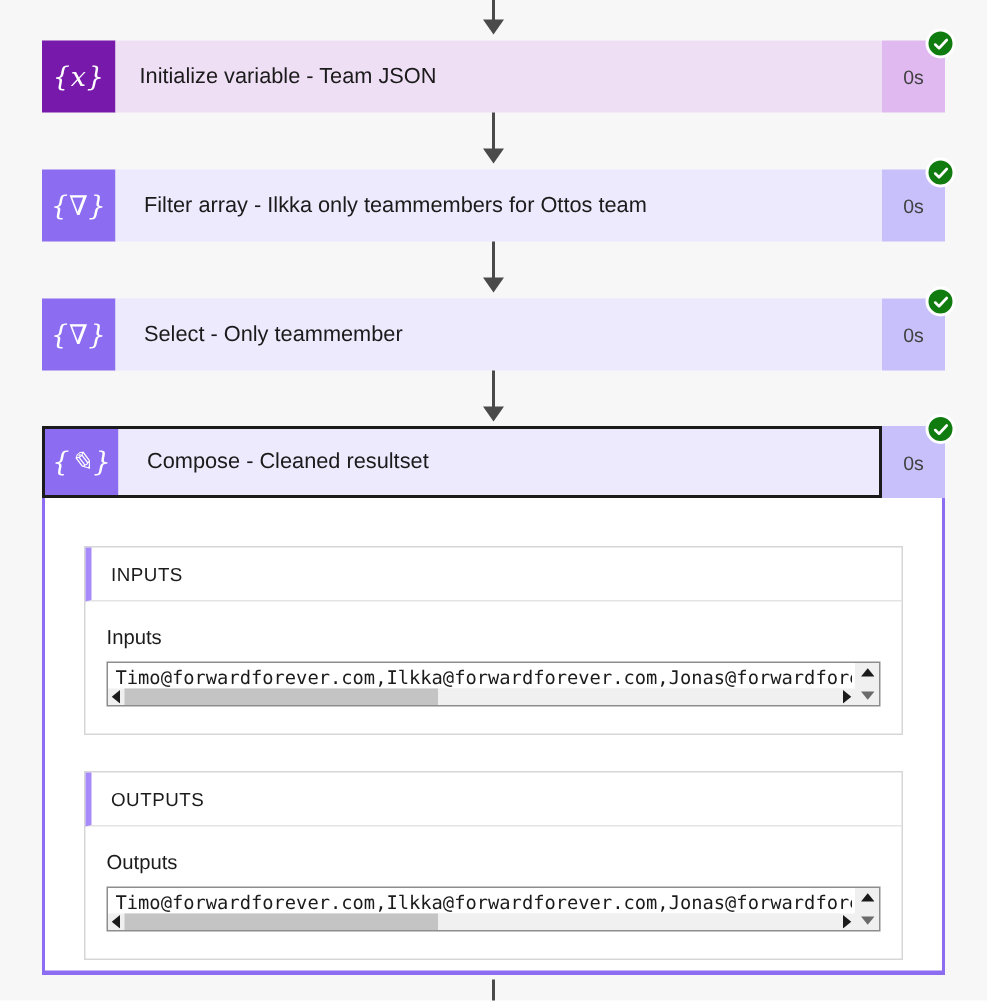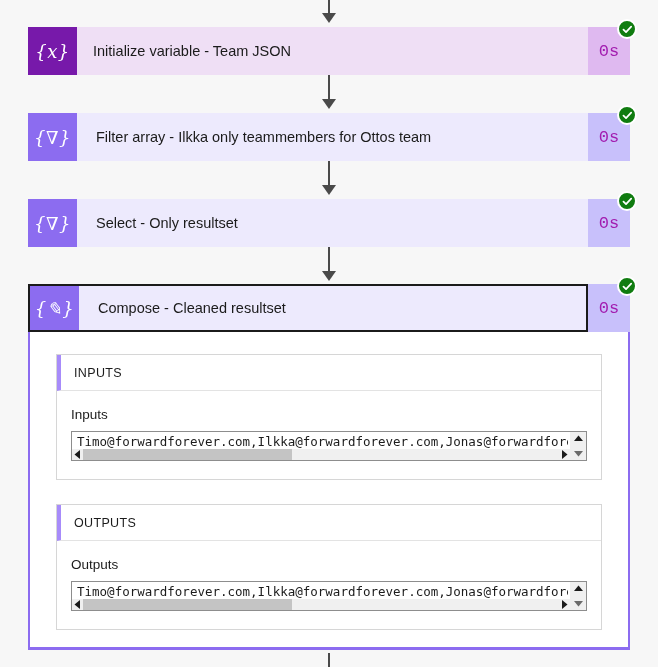--- a/index.html
+++ b/index.html
@@ -77,23 +77,22 @@
     color: #1b1b1b;
     overflow: hidden;
     white-space: nowrap;
   }
   .card-duration {
     width: 42px;
     min-width: 42px;
     display: flex;
     align-items: center;
     justify-content: center;
-    font-size: 17px;
-    color: #a21caf;
-    font-family: Liberation Mono, monospace;
+    font-size: 13px;
+    color: #404040;
   }
 
   
   .v-initvar .card-icon   { background: #7719aa; }
   .v-initvar .card-title  { background: #efdff5; padding-left: 16px; }
   .v-initvar .card-duration { background: #dfb9f0; }
 
   .v-dataop .card-icon    { background: #8c6cf0; }
   .v-dataop .card-title   { background: #edeafd; }
   .v-dataop .card-duration{ background: #c8c0fb; }
@@ -126,21 +125,21 @@
     border-right: 2px solid #8c6cf0;
     border-bottom: 3px solid #8c6cf0;
   }
 
   .panel-body {
     position: absolute;
     left: 0;
     top: 48px;
     right: 0;
     bottom: 0;
-    padding: 22px 26px 0 26px;
+    padding: 32px 26px 0 26px;
     box-sizing: border-box;
   }
 
   .section {
     border: 1px solid #d6d6d6;
     background: #ffffff;
     margin-bottom: 24px;
   }
   .section-header {
     height: 36px;
@@ -269,21 +268,21 @@
     <svg width="11" height="11" viewBox="0 0 12 12" aria-hidden="true">
         <path d="M1.6 6.2 L4.4 8.9 L10 2.9" fill="none" stroke="#ffffff" stroke-width="1.9" stroke-linecap="round" stroke-linejoin="round"></path>
       </svg>
   </div>
 
   <div class="connector" style="top:161px;height:25px;"></div>
   <div class="arrowhead" style="top:185px;"></div>
 
   <div class="card v-dataop" style="top:199px;">
     <div class="card-icon">{∇}</div>
-    <div class="card-title">Select - Only resultset</div>
+    <div class="card-title">Select - Only teammember</div>
     <div class="card-duration">0s</div>
   </div>
   <div class="status-badge" style="left:617px;top:191px;">
     <svg width="11" height="11" viewBox="0 0 12 12" aria-hidden="true">
         <path d="M1.6 6.2 L4.4 8.9 L10 2.9" fill="none" stroke="#ffffff" stroke-width="1.9" stroke-linecap="round" stroke-linejoin="round"></path>
       </svg>
   </div>
 
   <div class="connector" style="top:247px;height:25px;"></div>
   <div class="arrowhead" style="top:271px;"></div>

